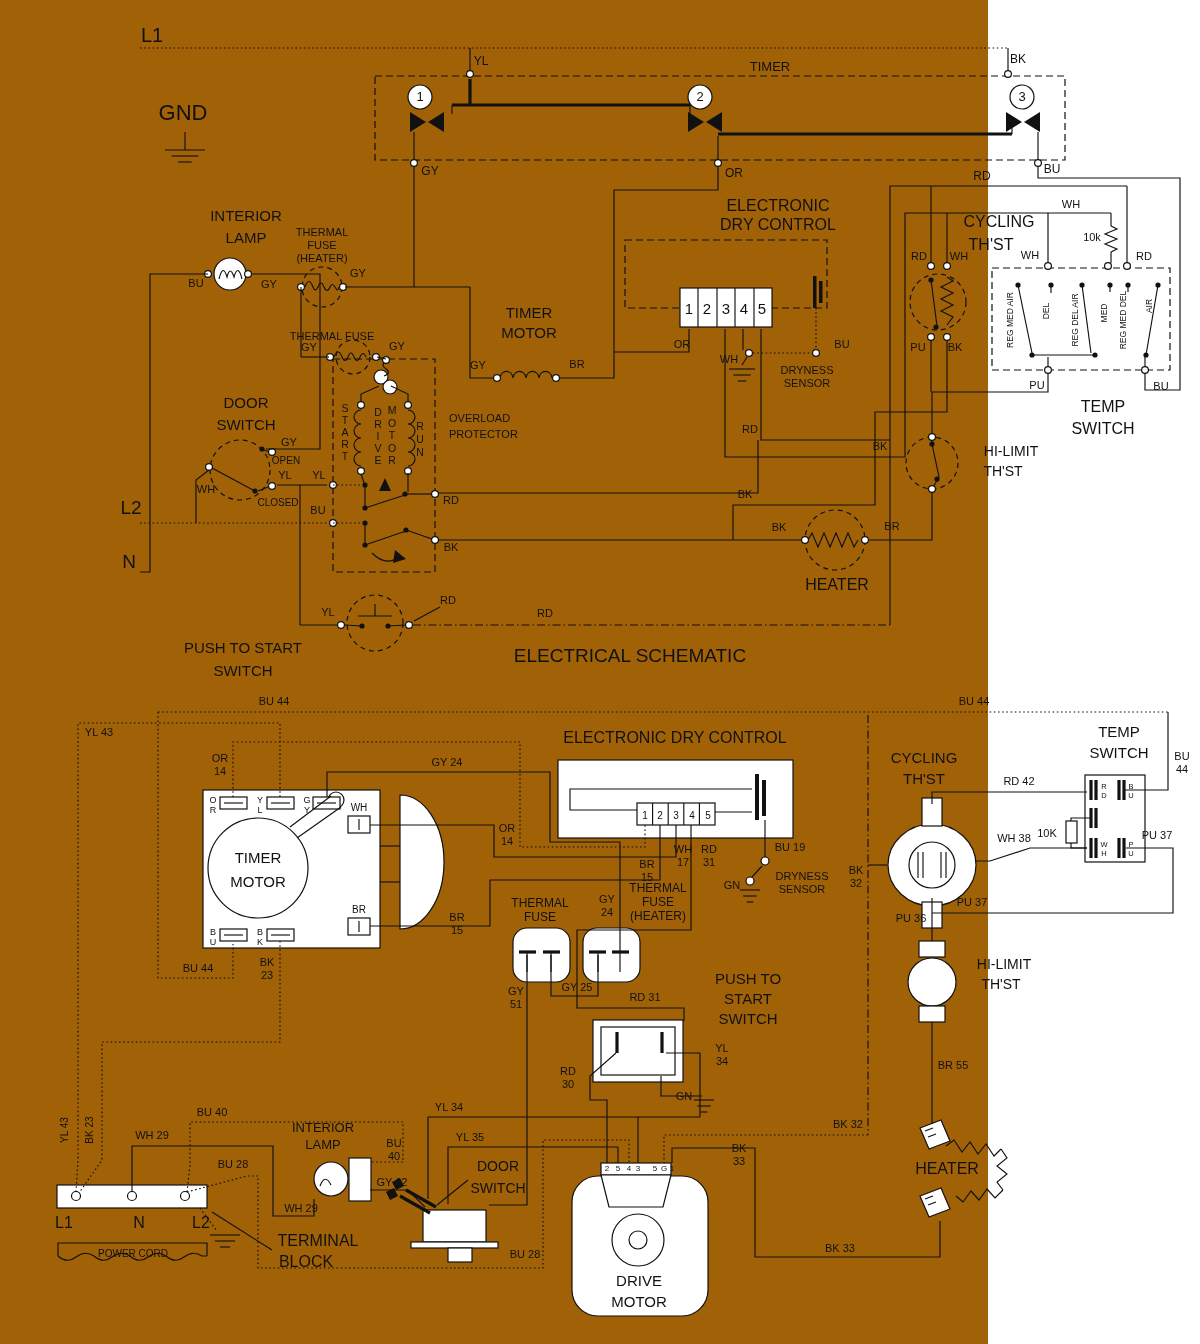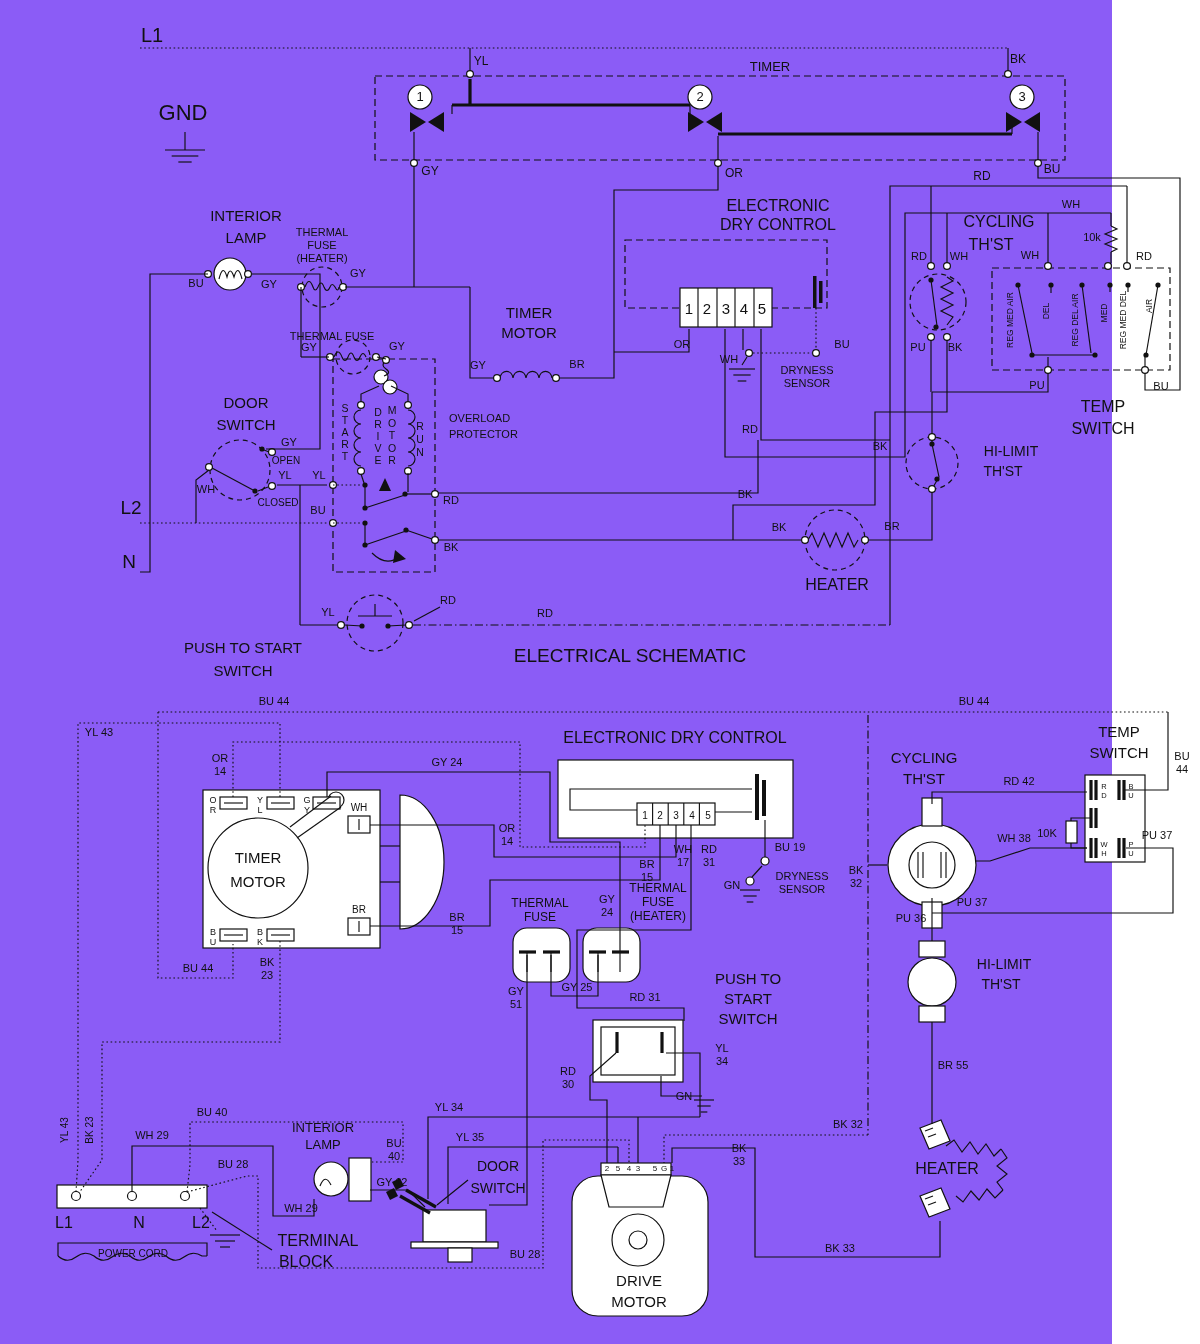--- a/index.html
+++ b/index.html
@@ -1,17 +1,17 @@
 <!DOCTYPE html>
 <html><head>
 <meta charset="utf-8">
 <style>
   html,body{margin:0;padding:0;background:#fff;}
   body{font-family:"Liberation Sans",sans-serif;}
-  #stage{width:1112px;height:1344px;position:relative;background:#8b5cf6;}
+  #stage{width:988px;height:1344px;position:relative;background:#a16207;}
   svg{position:absolute;left:0;top:0;}
   svg text{fill:#111;font-family:"Liberation Sans","DejaVu Sans",sans-serif;}
   .w,.d,.dd,.t,.db,.dc{fill:none;stroke:#111;}
   .w{stroke-width:1.15;}
   .d{stroke-width:1.15;stroke-dasharray:1.6 2.6;}
   .dd{stroke-width:1.15;stroke-dasharray:8 3 1.5 3;}
   .t{stroke-width:3.2;}
   .db{stroke-width:1.2;stroke-dasharray:7 4;}
   .dc{stroke-width:1.2;stroke-dasharray:5 4;}
   .fillb{fill:#111;stroke:none;}

